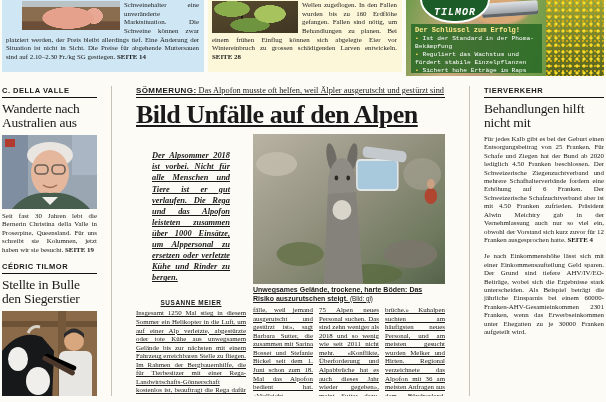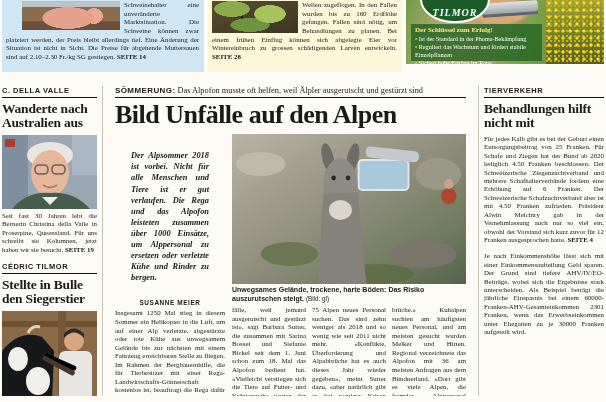--- a/index.html
+++ b/index.html
@@ -23,23 +23,23 @@
   .beetle-photo{width:86px;height:32px;background:
       radial-gradient(ellipse 18px 8px at 20px 8px,#8aac4a 0 97%,transparent 100%),
       radial-gradient(ellipse 16px 9px at 58px 13px,#a7c35e 0 97%,transparent 100%),
       radial-gradient(ellipse 20px 7px at 38px 24px,#6f9440 0 97%,transparent 100%),
       radial-gradient(circle 1.4px at 30px 16px,#1e1c14 0 100%,transparent 100%),
       radial-gradient(circle 1.4px at 50px 22px,#1e1c14 0 100%,transparent 100%),
       radial-gradient(circle 1.4px at 66px 9px,#1e1c14 0 100%,transparent 100%),
       linear-gradient(160deg,#5a4c30,#3f3522);}
   .ref{font-weight:bold;white-space:nowrap;}
   
-  .ad{position:relative;width:198px;height:64px;overflow:hidden;flex:none;
+  .ad{position:relative;width:198px;height:76px;overflow:hidden;flex:none;
     background:linear-gradient(105deg,#6f9c4c 0%,#cdab7e 26%,#b79a73 44%,#7ba04e 62%,#4c8434 100%);
-    font-family:Liberation Serif, serif;}
+    font-family:Liberation Mono, monospace;}
   .ad-hand{position:absolute;left:58px;top:-6px;width:70px;height:34px;
     background:radial-gradient(ellipse 32px 15px at 50% 50%,#d8a877 0 80%,transparent 100%);}
   .ad-device{position:absolute;right:66px;top:2px;width:56px;height:14px;border-radius:2px;
     transform:rotate(-4deg);background:linear-gradient(180deg,#dfe3e6,#8d9298);
     box-shadow:inset 0 -3px 0 #5f6569;}
   .ad-shield{position:absolute;left:14px;top:-11px;width:70px;height:34px;
     background:#1c5c28;border:2px solid #fff;border-radius:0 0 48% 48%/0 0 70% 70%;
     display:flex;align-items:flex-end;justify-content:center;padding-bottom:3px;box-sizing:border-box;
     color:#fff;font-weight:bold;font-style:italic;font-size:10px;letter-spacing:1px;}
   .ad-panel{position:absolute;left:5px;right:62px;top:24px;bottom:3px;
@@ -48,28 +48,28 @@
   .ad-panel ul{margin:0;padding:0;list-style:none;font-size:6.2px;line-height:1.3;}
   .ad-panel li::before{content:"• ";color:#ffd84d;font-weight:bold;}
   .ad-rape{position:absolute;right:0;top:0;bottom:0;width:58px;
     background-color:#7c8c2a;
     background-image:
       radial-gradient(circle at 3px 3px,#f8dc2a 1.3px,transparent 1.9px),
       radial-gradient(circle at 1px 1px,#caa912 1px,transparent 1.5px),
       linear-gradient(180deg,#9aa43a,#55611d);
     background-size:7px 7px,4px 5px,100% 100%;}
   
-  .grid{display:flex;gap:5px;padding:6px 2px 0;height:316px;box-sizing:border-box;}
+  .grid{display:flex;gap:14px;padding:6px 2px 0;height:316px;box-sizing:border-box;}
   .col-left{width:95px;flex:none;overflow:hidden;}
   .col-main{flex:1;border-left:1px solid #c6c2b8;border-right:1px solid #c6c2b8;
-    padding:0 12px;overflow:hidden;}
+    padding:0 24px;overflow:hidden;text-decoration:underline;}
   .col-right{width:120px;flex:none;overflow:hidden;}
   .kicker{font-family:"Liberation Sans",sans-serif;font-weight:bold;font-size:7.5px;
     letter-spacing:.5px;border-bottom:1.4px solid #111;padding-bottom:2px;}
-  .side-h{font-size:13.5px;font-weight:bold;line-height:1.07;letter-spacing:-.2px;margin:4px 0 4px;}
+  .side-h{font-size:13.5px;font-weight:normal;line-height:1.07;letter-spacing:-.2px;margin:4px 0 4px;}
   .side-txt{font-size:6.9px;line-height:1.22;text-align:justify;margin:3px 0 8px;}
   .photo{width:100%;display:block;}
   
   .main-kicker{font-family:"Liberation Sans",sans-serif;font-size:8px;
     border-bottom:1.2px solid #111;padding-bottom:2px;white-space:nowrap;overflow:hidden;}
   .main-kicker .kw{font-weight:bold;letter-spacing:.4px;}
   .main-kicker .kt{font-family:"Liberation Serif",serif;font-size:8.3px;}
   .main-h{font-size:26px;font-weight:bold;letter-spacing:-.5px;margin:3px 0 6px;line-height:1.05;}
   .article{display:flex;gap:7px;}
   .lead-col{width:110px;flex:none;}

